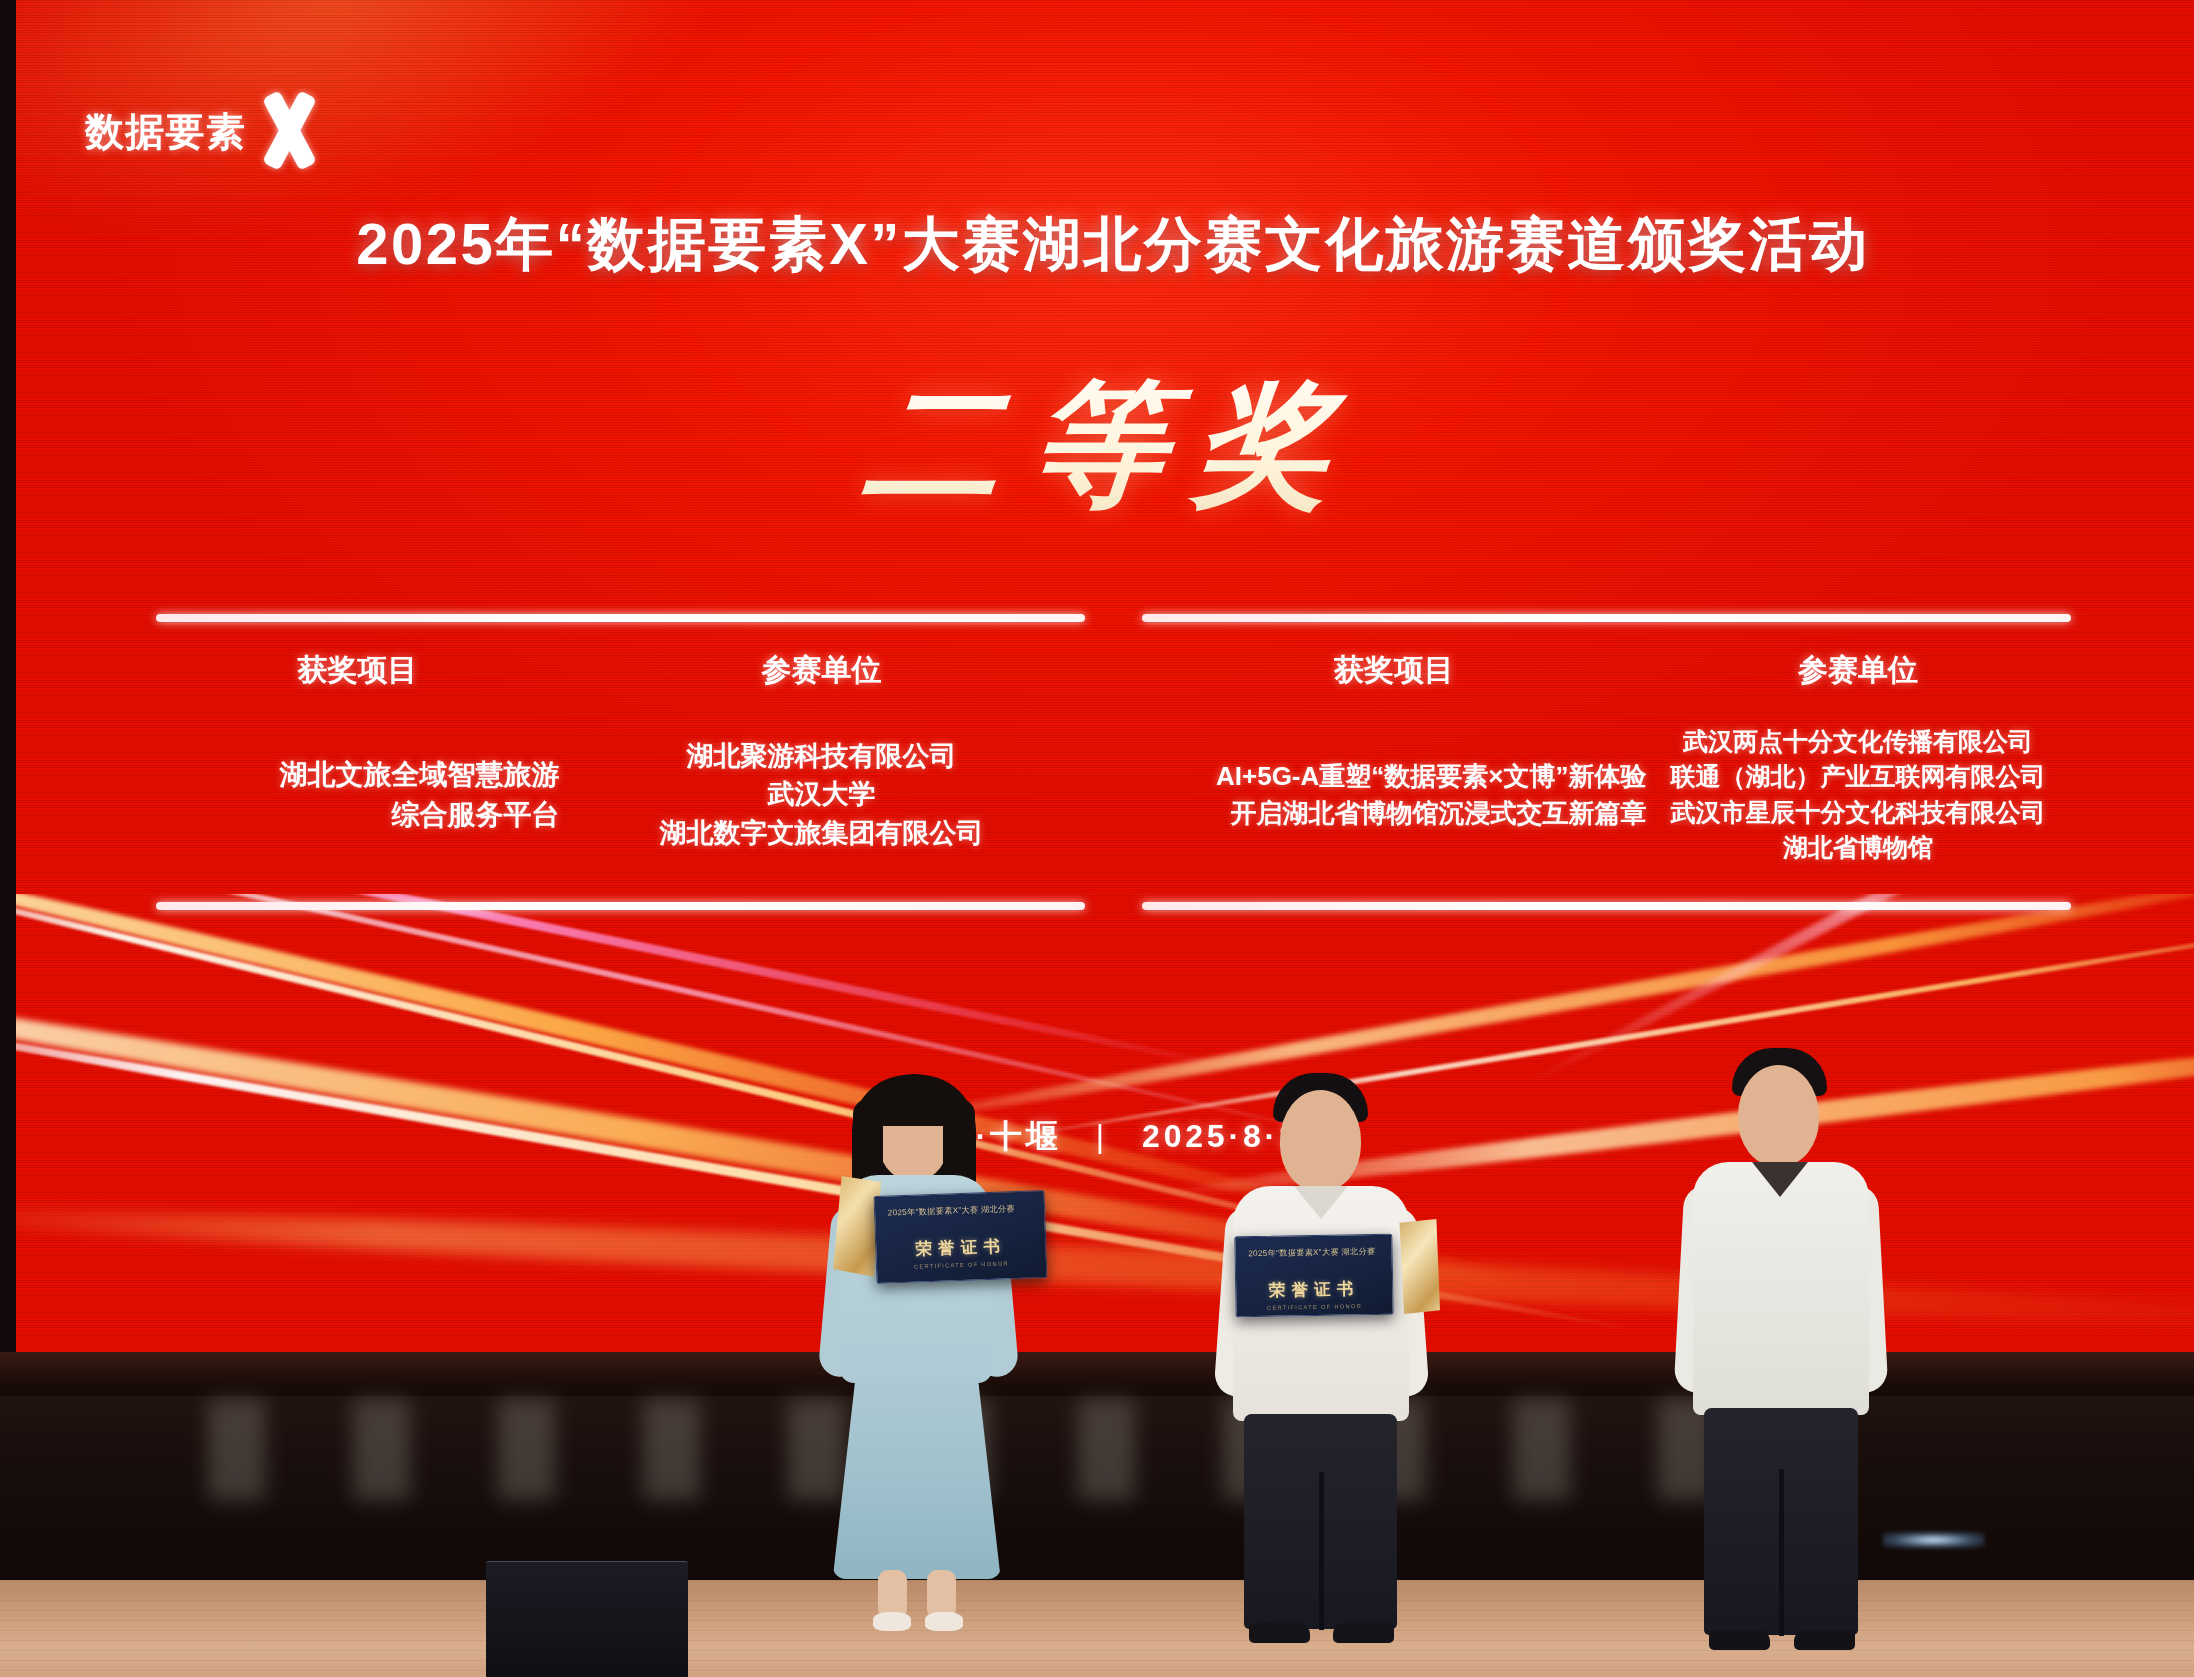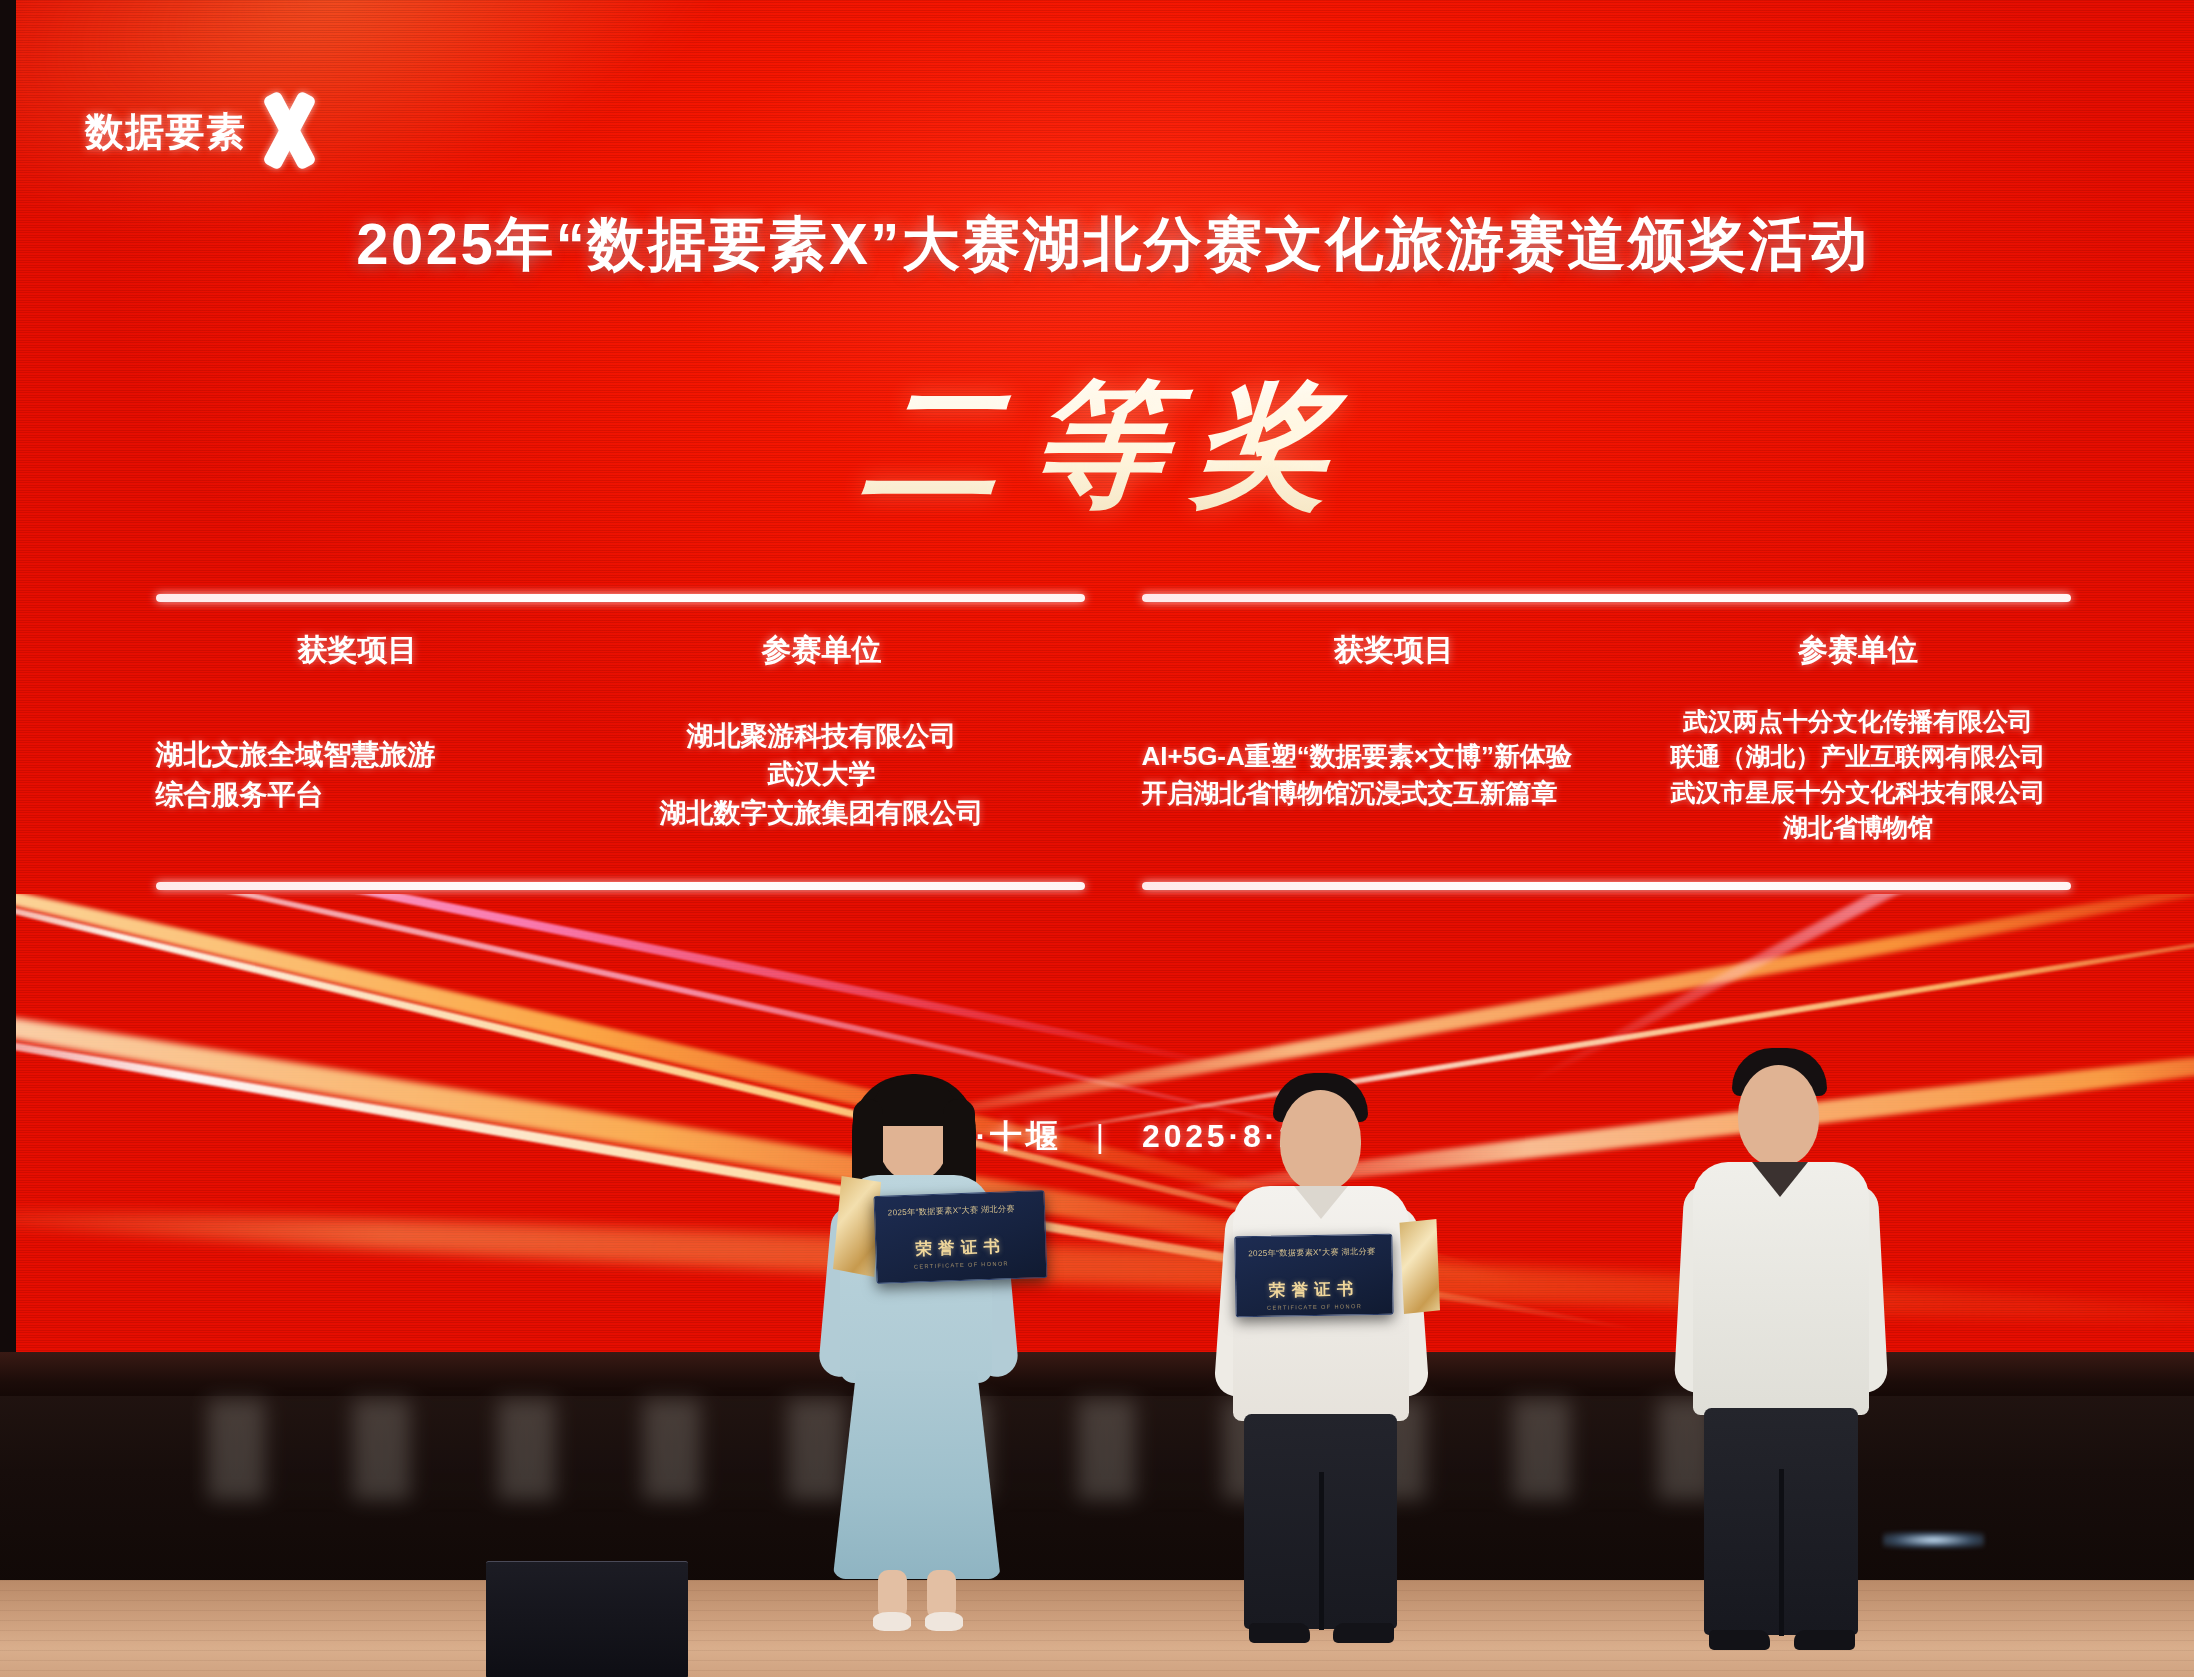--- a/index.html
+++ b/index.html
@@ -82,34 +82,34 @@
   .award-title { position:absolute; left:0; top:354px; width:2194px; text-align:center;
     font-family:"DejaVu Serif",serif; font-size:136px; font-weight:bold;
     letter-spacing:29px; font-style:italic;
     background:linear-gradient(180deg,#ffffff 0%,#fff8e6 55%,#f2e0bb 100%);
     -webkit-background-clip:text; background-clip:text; color:transparent;
     text-shadow:0 0 25px rgba(255,235,190,.30); transform:skewX(-5deg); }
 
   
   .panels { position:absolute; left:0; top:594px; width:2194px;
     display:flex; justify-content:center; gap:57px; }
-  .panel { width:929px; }
+  .panel { width:929px;margin-top:20px; }
 
   .rule { height:7.6px; background:linear-gradient(90deg,#ffe9ea,#ffffff 45%,#fff4f4);
     border-radius:4.4px; box-shadow:0 0 10px rgba(255,255,255,.75); }
   .rule.bottom { margin-top:0; }
 
   .panel-head { display:flex; padding:28px 0 21.5px; }
   .panel-head > div { font-size:30px; font-weight:bold; color:#fff; text-align:center;
     text-shadow:0 0 8.8px rgba(255,255,255,.5); }
   .col-proj { width:404px; }
   .col-unit { width:524px; }
 
   .panel-body { display:flex; align-items:center; padding-bottom:25px; min-height:190px; }
-  .proj-cell { width:404px; text-align:left; font-size:28px; font-weight:bold;
+  .proj-cell { width:404px; text-align:right; font-size:28px; font-weight:bold;
     color:#fff; line-height:1.42; text-shadow:0 0 7.6px rgba(255,255,255,.45); }
   .unit-cell { width:524px; text-align:center; font-size:27px; font-weight:bold;
     color:#fff; line-height:1.42; text-shadow:0 0 7.6px rgba(255,255,255,.45); }
   .proj-cell div, .unit-cell div { white-space:nowrap; }
 
   
   .panel.two .col-proj, .panel.two .proj-cell { width:505px; }
   .panel.two .col-unit, .panel.two .unit-cell { width:423px; }
   .panel.two .proj-cell { font-size:26px; }
   .panel.two .unit-cell { font-size:25px; }

